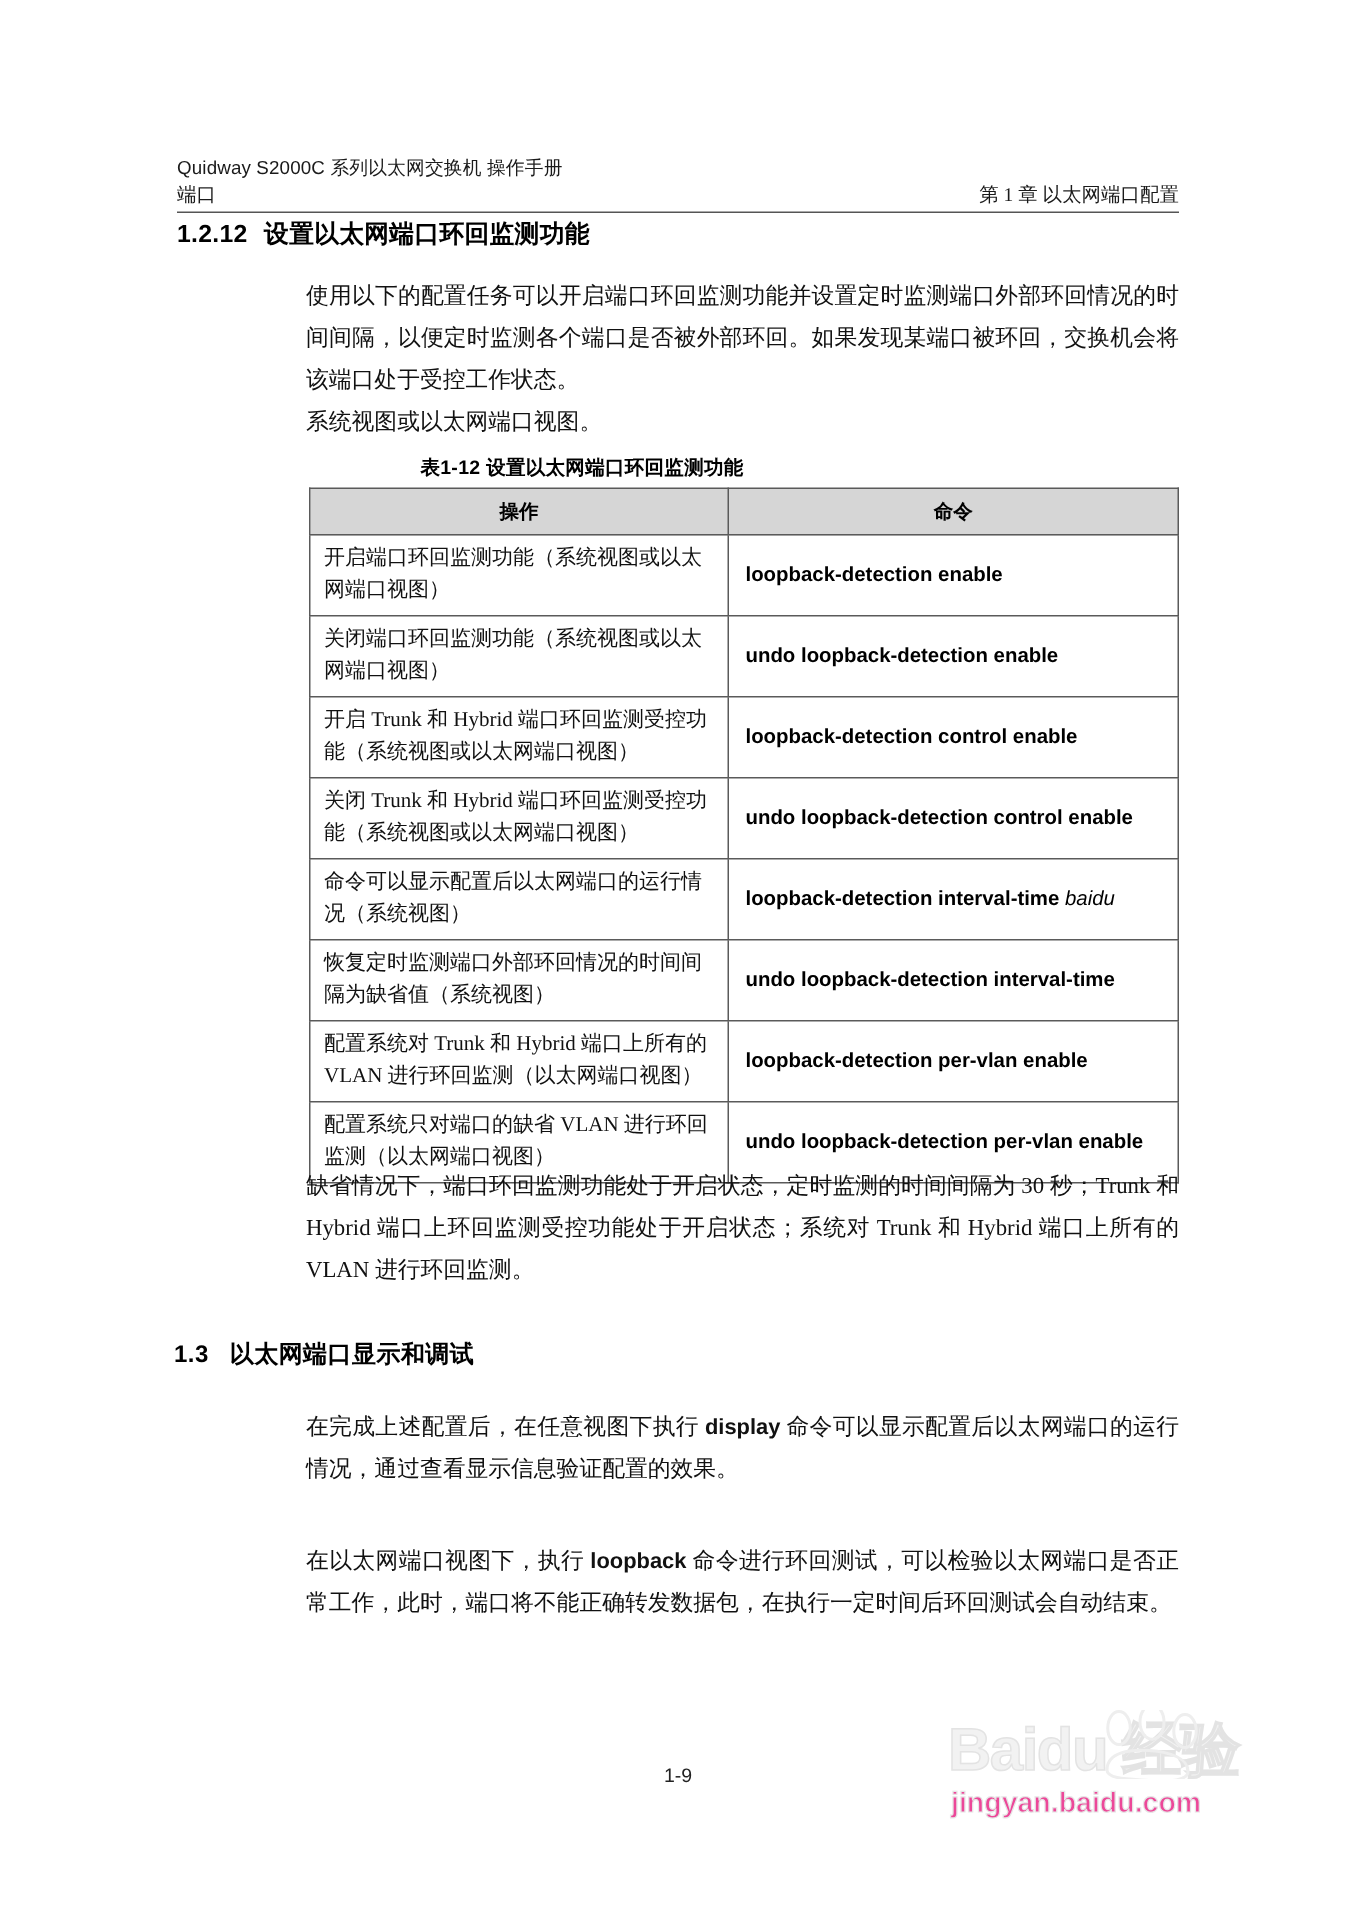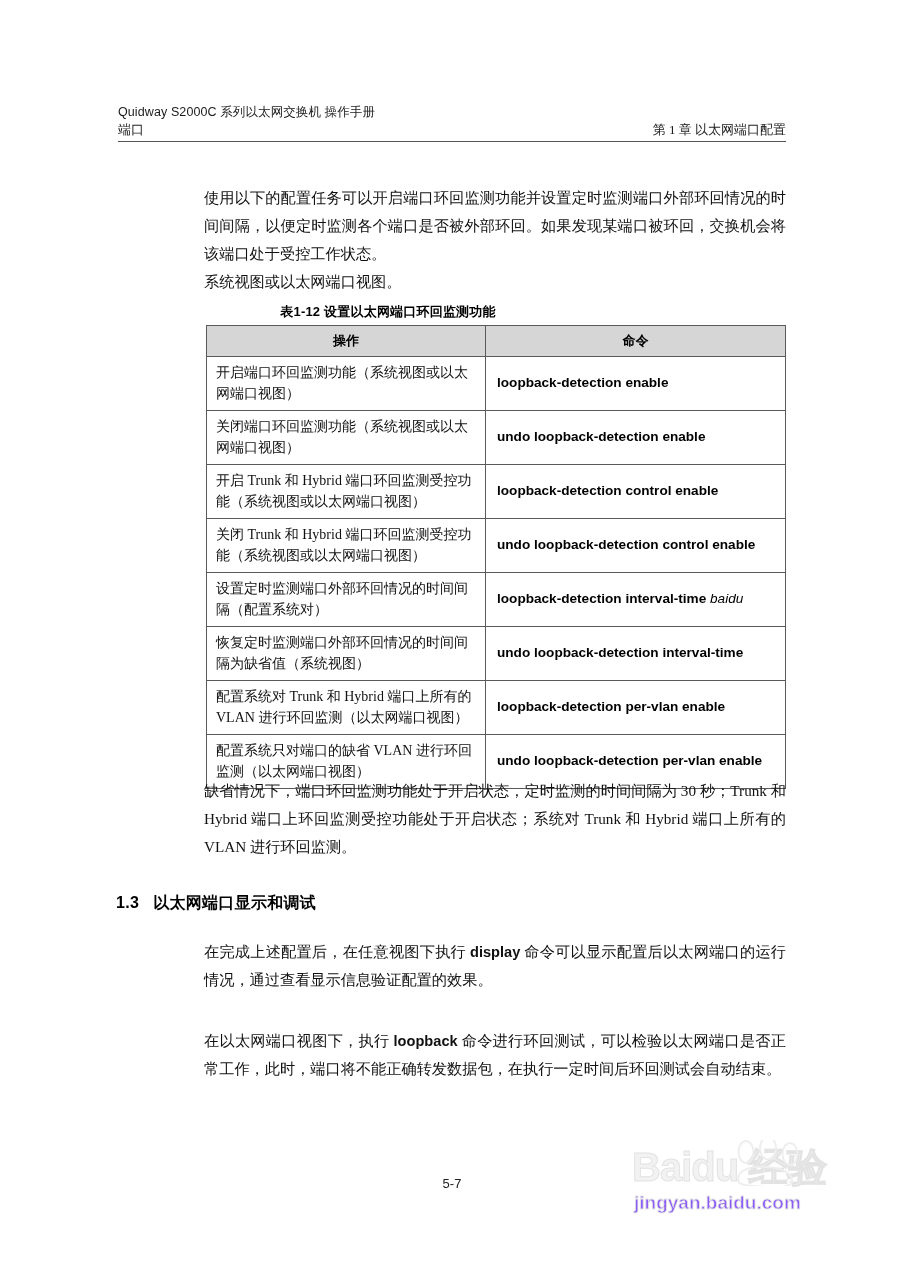--- a/index.html
+++ b/index.html
@@ -192,21 +192,21 @@
     letter-spacing: -1px;
     color: #f2f2f2;
     -webkit-text-stroke: 1px #e3e3e3;
     line-height: 46px;
     white-space: nowrap;
   }
   .watermark .wm-sub {
     font-family: "Liberation Sans", "DejaVu Sans", sans-serif;
     font-size: 19px;
     font-weight: bold;
-    color: #8b5cf6;
+    color: #ec4899;
     -webkit-text-stroke: 0.8px #e6e6e6;
     letter-spacing: 0px;
     margin-top: 2px;
     margin-left: 2px;
     white-space: nowrap;
   }
   .wm-paw {
     position: absolute;
     left: 96px;
     top: -4px;
@@ -219,20 +219,23 @@
 
   <div class="doc-header">
     <div class="hdr-line1">Quidway S2000C 系列以太网交换机  操作手册</div>
     <div class="hdr-line2">
       <span class="hdr-section">端口</span>
       <span class="hdr-chapter">第 1 章  以太网端口配置</span>
     </div>
     <div class="hdr-rule"></div>
   </div>
 
+  <div class="h3" style="top:145px;">
+    <span class="num">1.2.12</span><span>设置以太网端口环回监测功能</span>
+  </div>
 
   <div class="para" style="top:184px;">使用以下的配置任务可以开启端口环回监测功能并设置定时监测端口外部环回情况的时间间隔，以便定时监测各个端口是否被外部环回。如果发现某端口被环回，交换机会将该端口处于受控工作状态。</div>
   <div class="para" style="top:268px;">系统视图或以太网端口视图。</div>
 
   <div class="table-caption">表1-12  设置以太网端口环回监测功能</div>
 
   <table class="cmd-table">
     <colgroup>
         <col class="c1">
         <col class="c2">
@@ -254,21 +257,21 @@
       </tr>
       <tr class="r-tall">
         <td class="op">开启 Trunk 和 Hybrid 端口环回监测受控功能（系统视图或以太网端口视图）</td>
         <td class="cmd"><span>loopback-detection control enable</span></td>
       </tr>
       <tr class="r-tall">
         <td class="op">关闭 Trunk 和 Hybrid 端口环回监测受控功能（系统视图或以太网端口视图）</td>
         <td class="cmd"><span>undo loopback-detection control enable</span></td>
       </tr>
       <tr class="r-tall">
-        <td class="op">设置定时监测端口外部环回情况的时间间隔（配置系统对）</td>
+        <td class="op">命令可以显示配置后以太网端口的运行情况（系统视图）</td>
         <td class="cmd"><span>loopback-detection interval-time</span> <i>baidu</i></td>
       </tr>
       <tr class="r-tall">
         <td class="op">恢复定时监测端口外部环回情况的时间间隔为缺省值（系统视图）</td>
         <td class="cmd"><span>undo loopback-detection interval-time</span></td>
       </tr>
       <tr class="r-tall">
         <td class="op">配置系统对 Trunk 和 Hybrid 端口上所有的 VLAN 进行环回监测（以太网端口视图）</td>
         <td class="cmd"><span>loopback-detection per-vlan enable</span></td>
       </tr>
@@ -287,21 +290,21 @@
 
   <div class="para" style="top:938px;">
     <span>在完成上述配置后，在任意视图下执行 </span><b class="cmd-inline">display</b><span> 命令可以显示配置后以太网端口的运行情况，通过查看显示信息验证配置的效果。</span>
   </div>
 
 
   <div class="para" style="top:1027px;">
     <span>在以太网端口视图下，执行 </span><b class="cmd-inline">loopback</b><span> 命令进行环回测试，可以检验以太网端口是否正常工作，此时，端口将不能正确转发数据包，在执行一定时间后环回测试会自动结束。</span>
   </div>
 
-  <div class="page-number">5-7</div>
+  <div class="page-number">1-9</div>
 
   <div class="watermark">
     <svg class="wm-paw" width="86" height="46" viewBox="0 0 86 46">
       <g fill="none" stroke="#eeeeee" stroke-width="2">
         <ellipse cx="18" cy="12" rx="7.5" ry="11"></ellipse>
         <ellipse cx="40" cy="8" rx="8" ry="11.5"></ellipse>
         <ellipse cx="62" cy="14" rx="7.5" ry="11"></ellipse>
         <path d="M10 40 C10 28, 26 26, 38 27 C52 28, 64 32, 64 41 C64 47, 52 48, 38 47 C24 46, 10 46, 10 40 Z"></path>
       </g>
     </svg>

